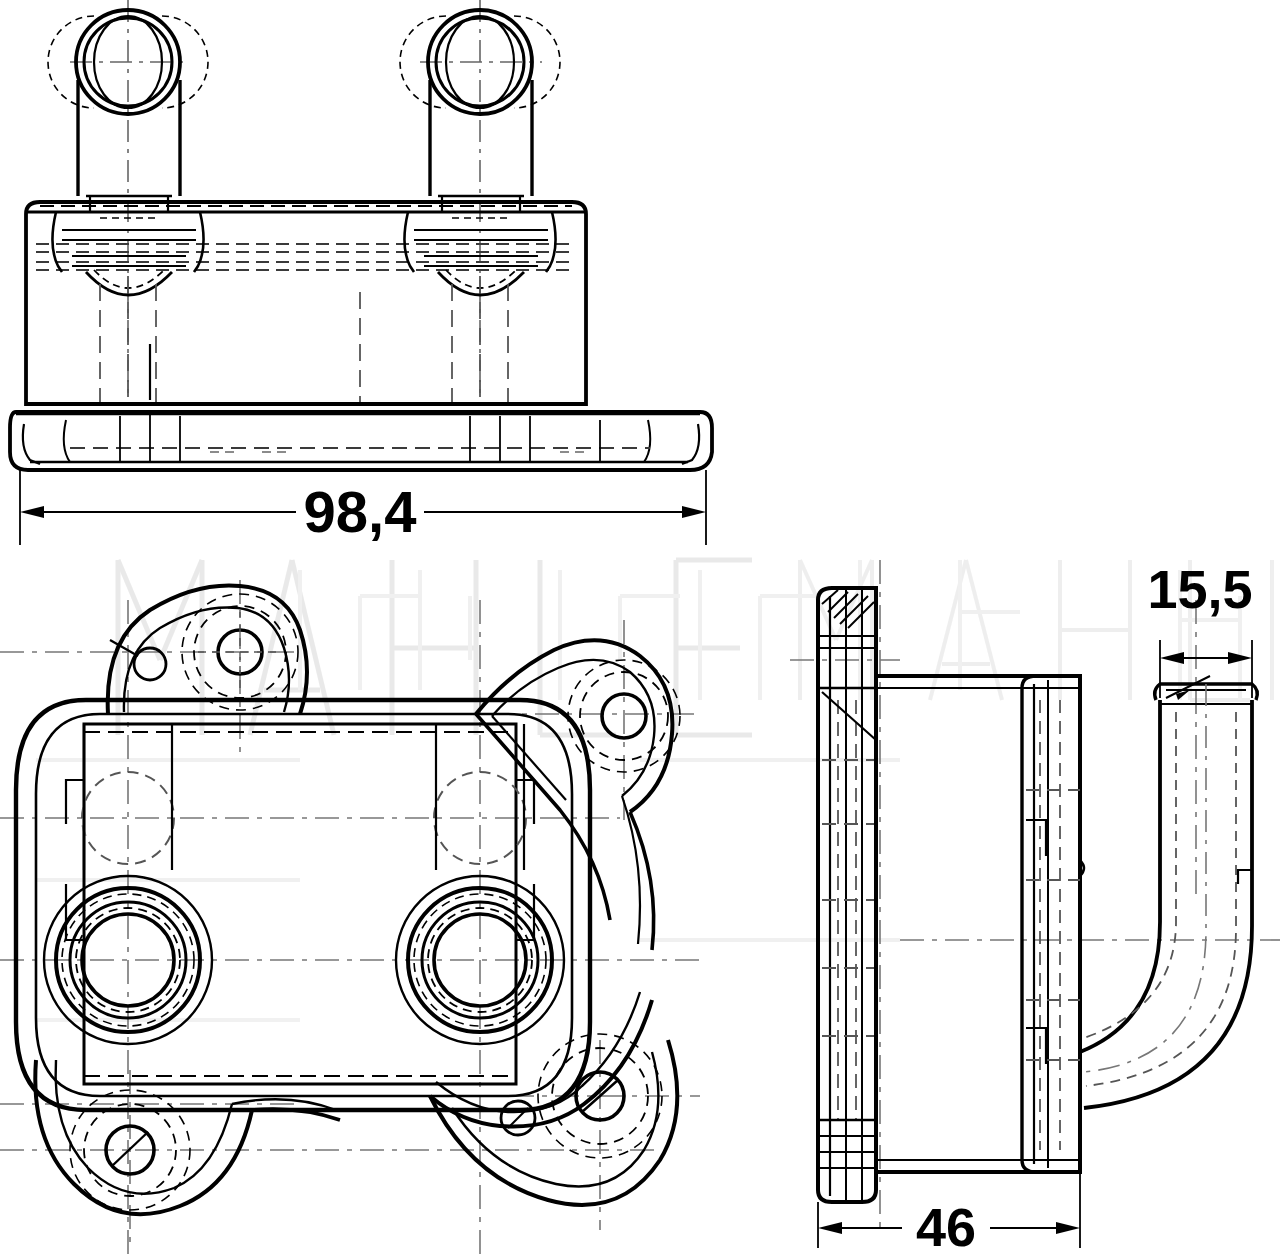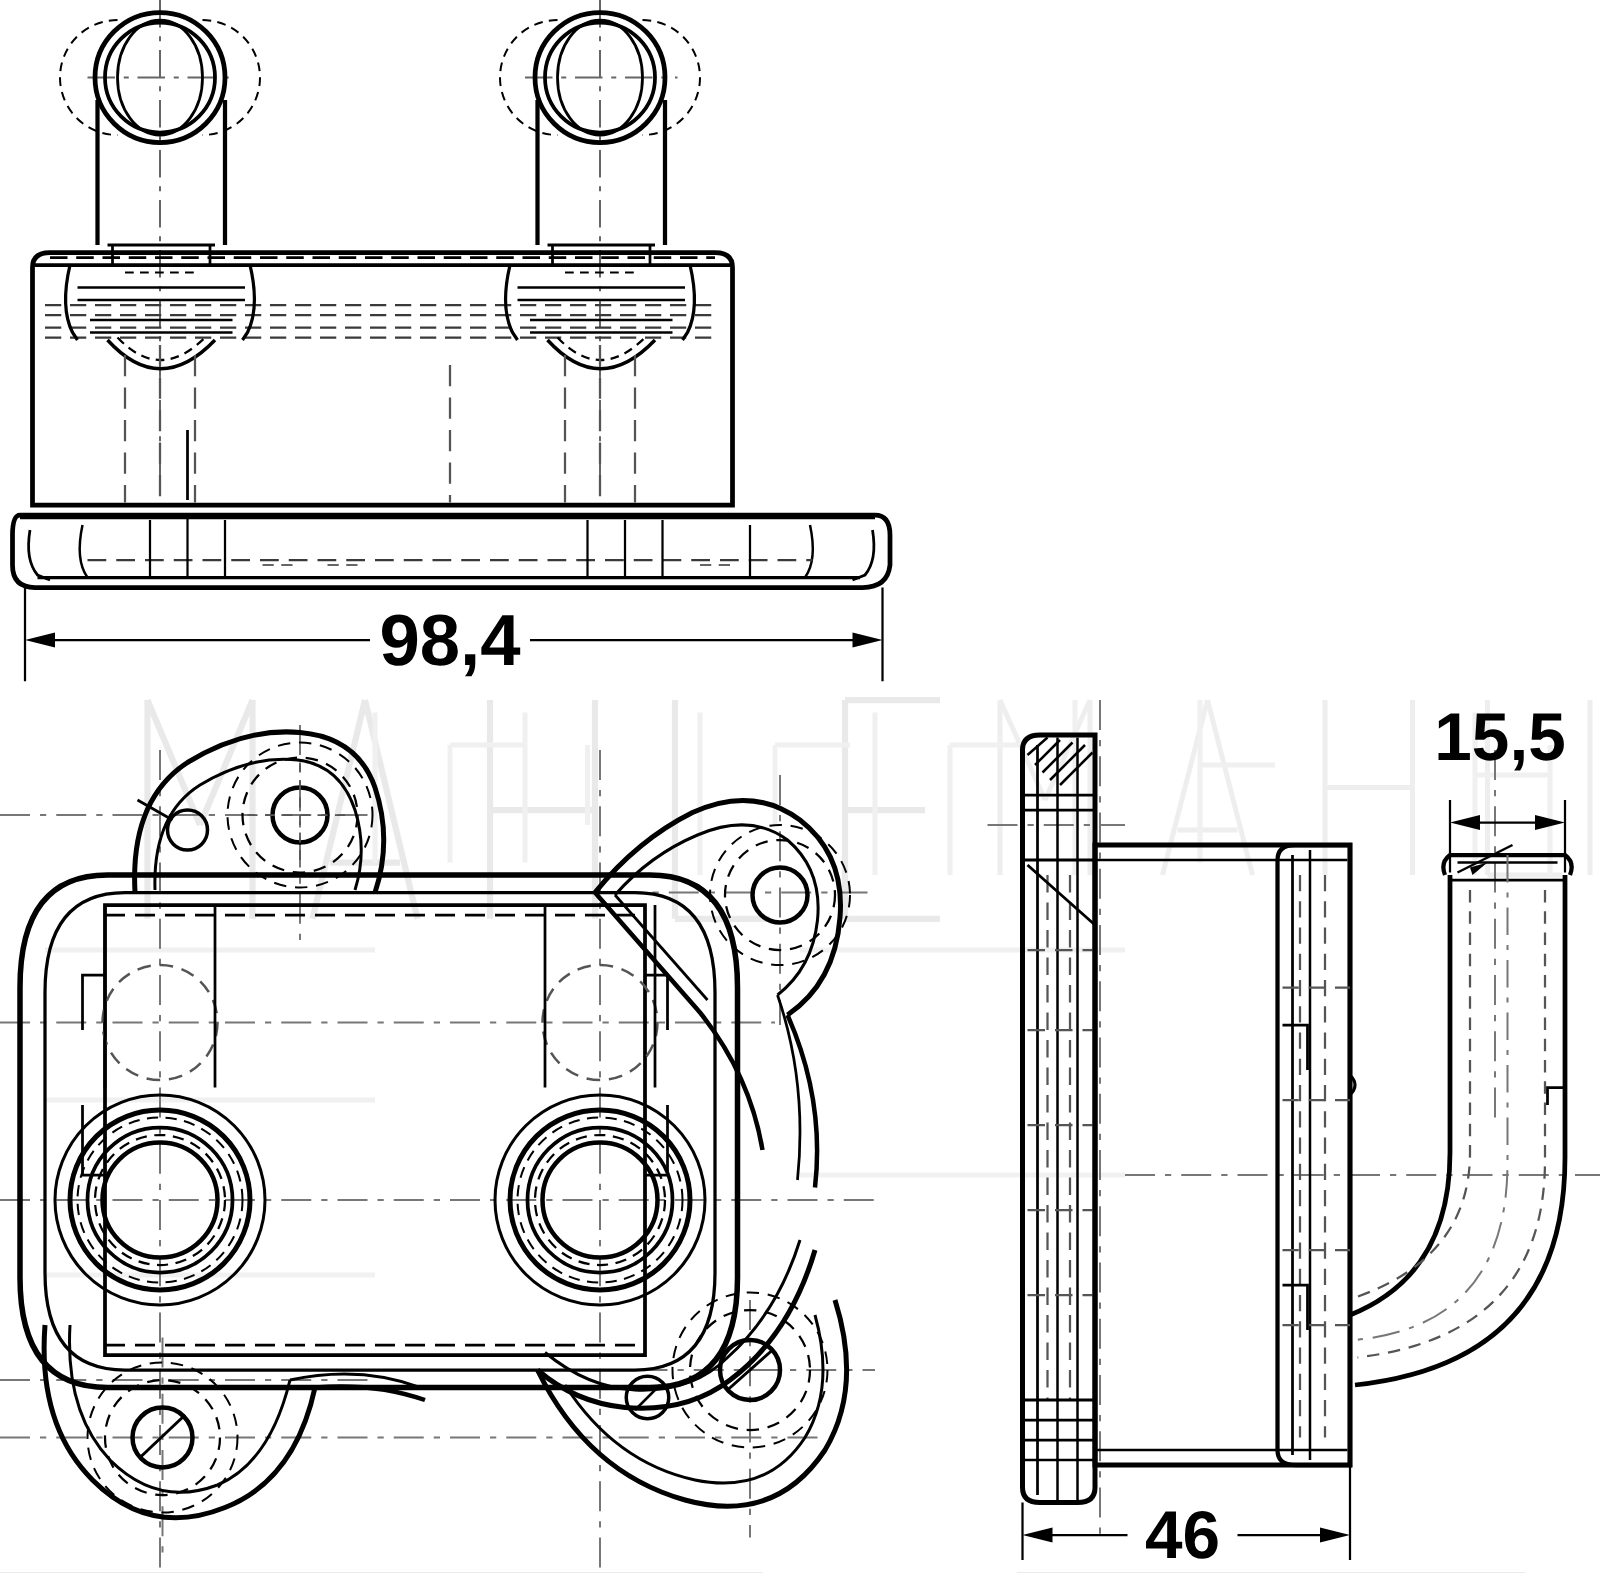--- a/index.html
+++ b/index.html
@@ -1,18 +1,18 @@
 <!DOCTYPE html>
 <html><head>
 <meta charset="utf-8">
 <style>
   html,body{margin:0;padding:0;background:#ffffff;}
   body{width:1280px;height:1258px;overflow:hidden;
        font-family:"Liberation Sans",sans-serif;color:#000;}
-  #stage{position:relative;width:1280px;height:1258px;background:#a3a3a3;}
+  #stage{position:relative;width:1280px;height:1258px;background:#3b82f6;}
   #stage svg{display:block;}
   .dimtext{font-family:"Liberation Sans",sans-serif;font-weight:700;}
 </style>
 </head>
 <body>
 
 <div id="stage">
 <svg width="1280" height="1258" viewBox="0 0 1280 1258" xmlns="http://www.w3.org/2000/svg">
 
   <rect x="0" y="0" width="1280" height="1258" fill="#ffffff"></rect>

